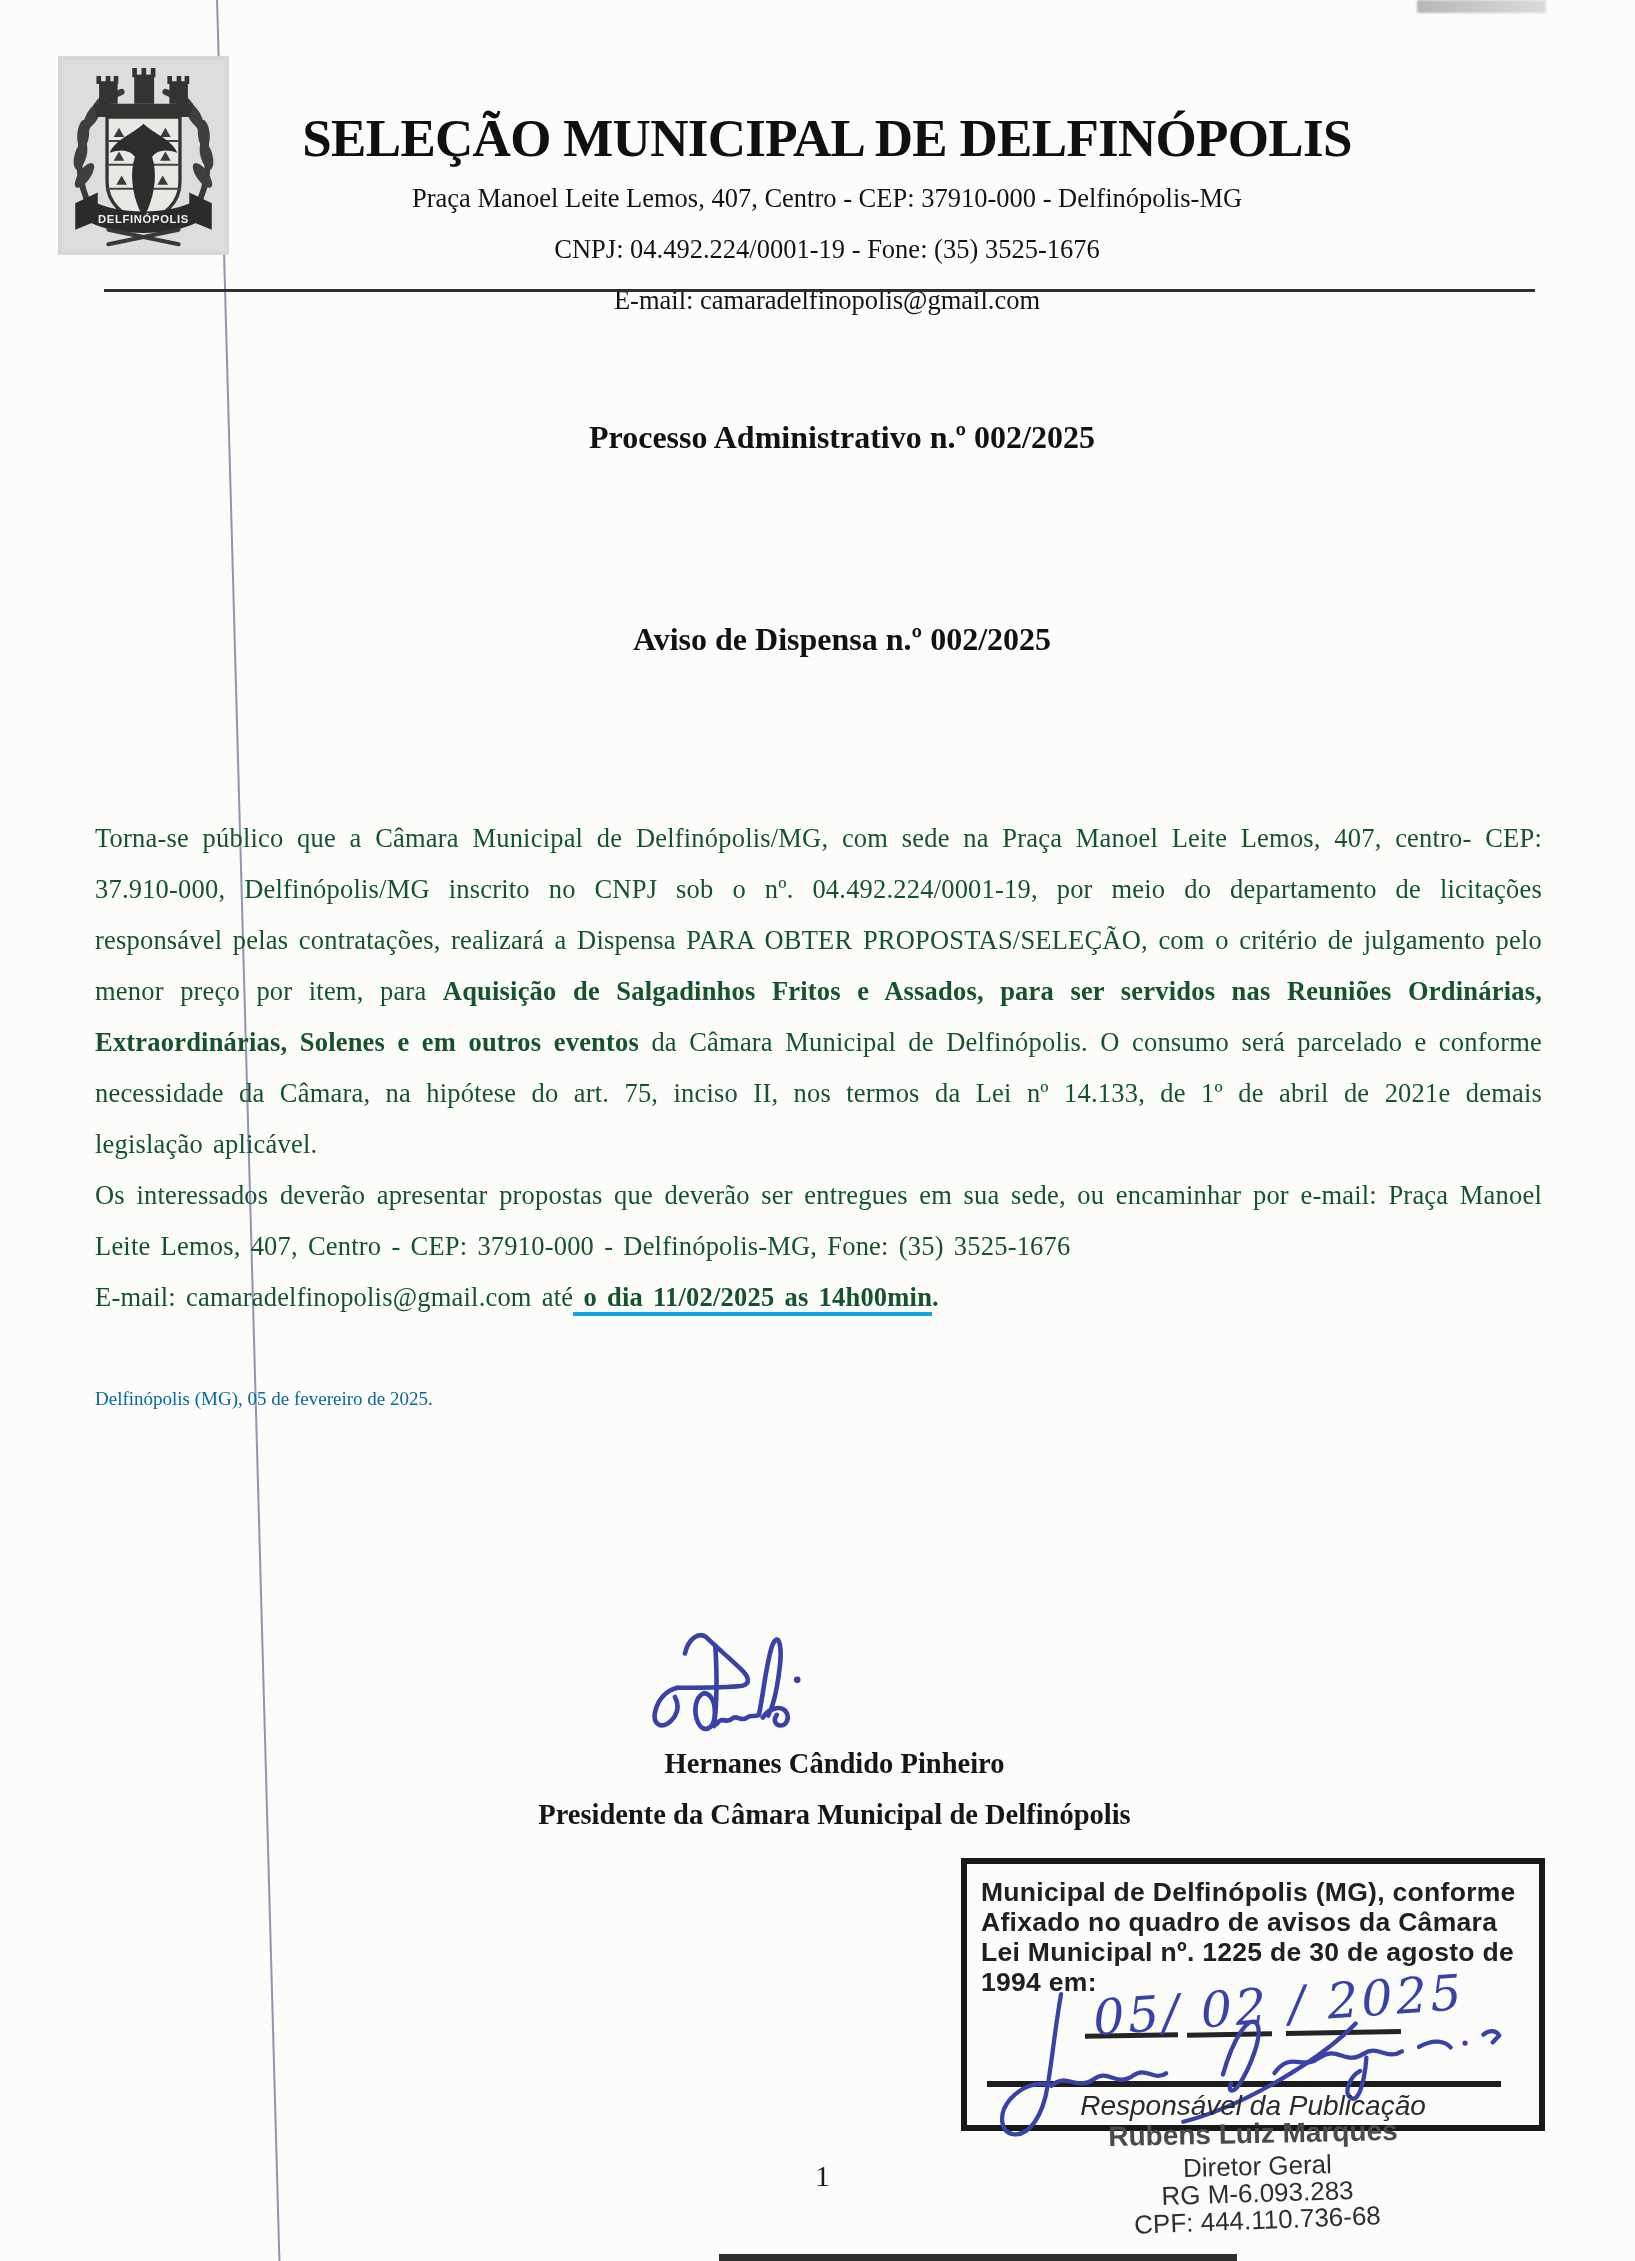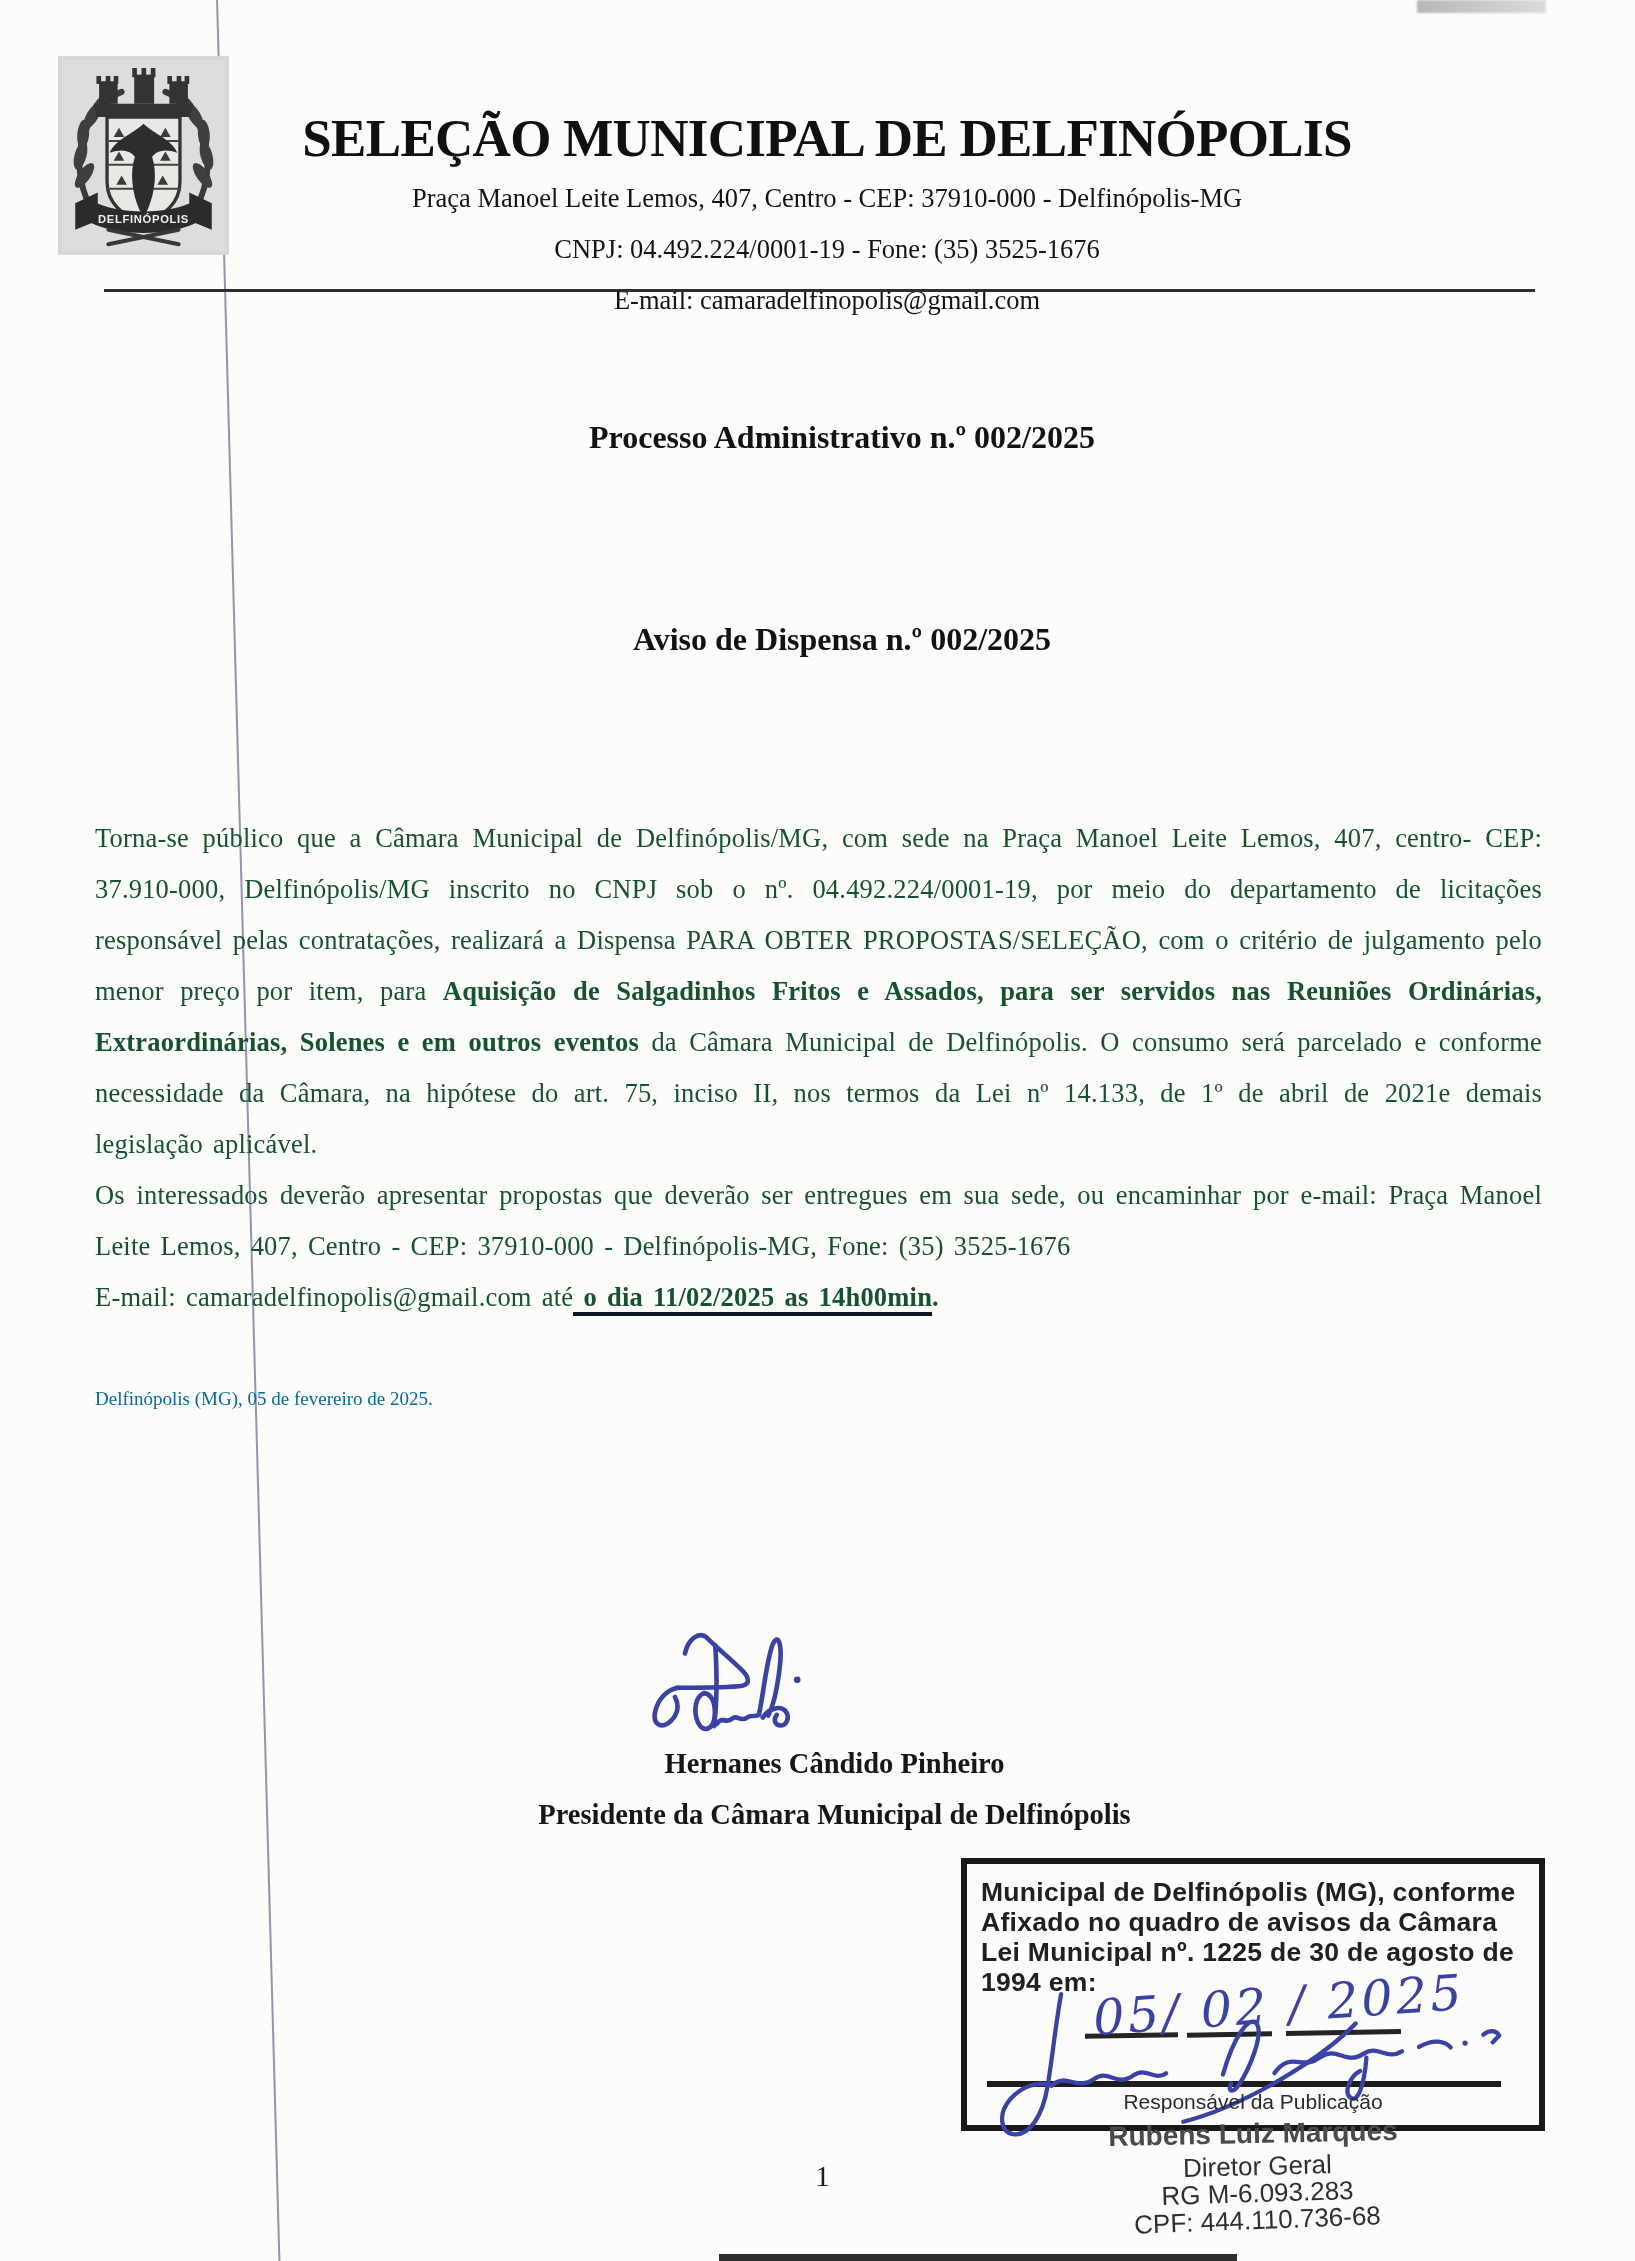--- a/index.html
+++ b/index.html
@@ -23,21 +23,21 @@
   
   .doc-title{position:absolute;left:48px;width:1588px;text-align:center;
     font-size:32px;font-weight:bold;color:#121212;}
   .title-process{top:419px;}
   .title-notice{top:621px;}
   
   .body-text{position:absolute;left:95px;top:813px;width:1447px;
     font-size:26.5px;line-height:51px;text-align:justify;color:#14532d;
     word-spacing:3.3px;letter-spacing:0.2px;}
   .body-text p{margin:0;}
-  .u-thick{border-bottom:4px solid #0f172a;}
+  .u-thick{border-bottom:4px solid #0ea5e9;}
   .date-line{position:absolute;left:95px;top:1388px;font-size:19px;color:#0369a1;}
   
   .sig-main{position:absolute;left:651px;top:1627px;width:159px;height:111px;}
   .sig-name{position:absolute;left:33px;top:1748px;width:1603px;text-align:center;
     font-size:28.5px;font-weight:bold;}
   .sig-role{position:absolute;left:33px;top:1799px;width:1603px;text-align:center;
     font-size:28.5px;font-weight:bold;}
   
   .stamp-box{position:absolute;left:961px;top:1858px;width:572px;height:261px;
     border:6px solid #191919;}
@@ -47,21 +47,21 @@
   .hand-date{position:absolute;left:1093px;top:1977px;width:371px;
     font-family:"DejaVu Serif",serif;font-style:italic;font-size:49px;
     color:#3942a6;transform:rotate(-4deg);letter-spacing:3.3px;white-space:nowrap;}
   .u-seg{position:absolute;height:5.3px;background:#242424;}
   .u-seg1{left:1085px;top:2033px;width:93px;transform:rotate(-1deg);}
   .u-seg2{left:1187px;top:2032px;width:85px;transform:rotate(-1deg);}
   .u-seg3{left:1286px;top:2030px;width:115px;transform:rotate(-1deg);}
   .sig-rule{position:absolute;left:987px;top:2081px;width:514px;height:6px;background:#1d1d1d;}
   .sig-stamp{position:absolute;left:963px;top:1975px;width:556px;height:165px;}
   .stamp-caption{position:absolute;left:961px;top:2090px;width:584px;text-align:center;
-    font-family:"Liberation Sans",sans-serif;font-size:21px;color:#2b2b2b;}
+    font-family:"Liberation Sans",sans-serif;font-size:28px;color:#2b2b2b;font-style:italic;}
   .stamp-signer{position:absolute;left:961px;top:2118px;width:584px;text-align:center;
     font-family:"Liberation Sans",sans-serif;font-size:28px;font-weight:700;color:#4a4a4a;
     transform:rotate(-1.2deg);}
   .stamp-sub{position:absolute;left:993px;width:529px;text-align:center;
     font-family:"Liberation Sans",sans-serif;font-size:26px;color:#2f2f2f;}
   .stamp-role{top:2151px;transform:rotate(-1.5deg);}
   .stamp-rg{top:2178px;transform:rotate(-1.8deg);}
   .stamp-cpf{top:2205px;transform:rotate(-2.2deg);}
   .page-num{position:absolute;left:815px;top:2159px;font-size:30px;color:#1c1c1c;}
 </style>

